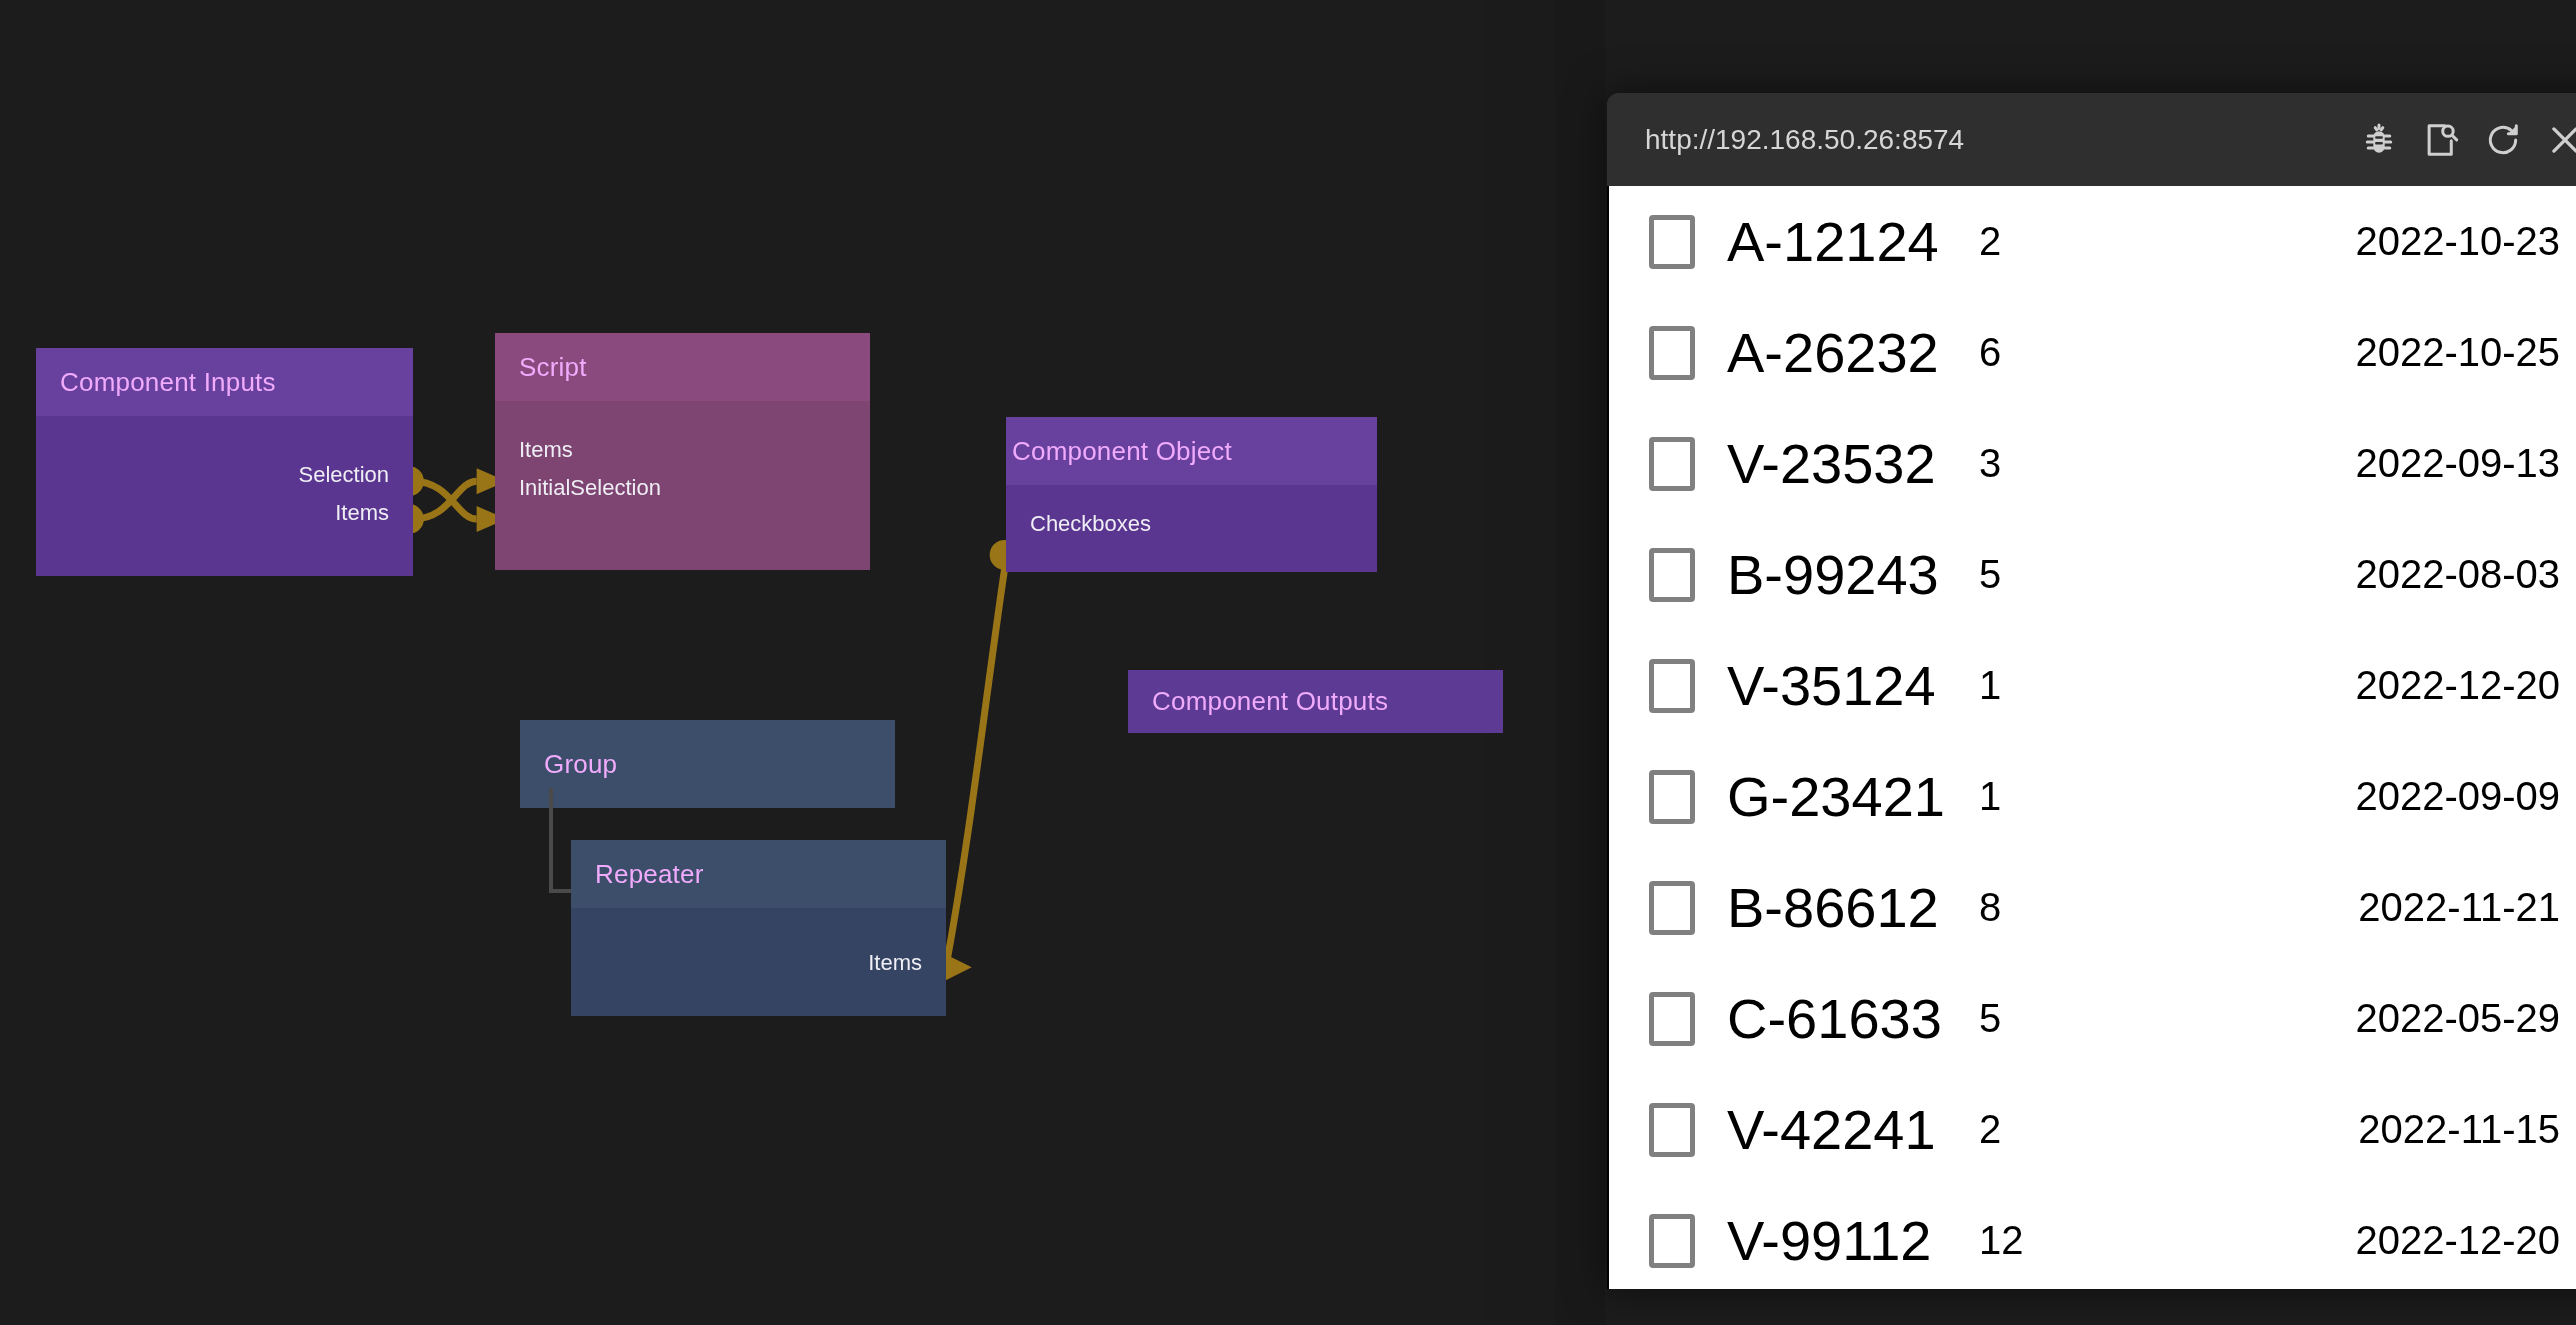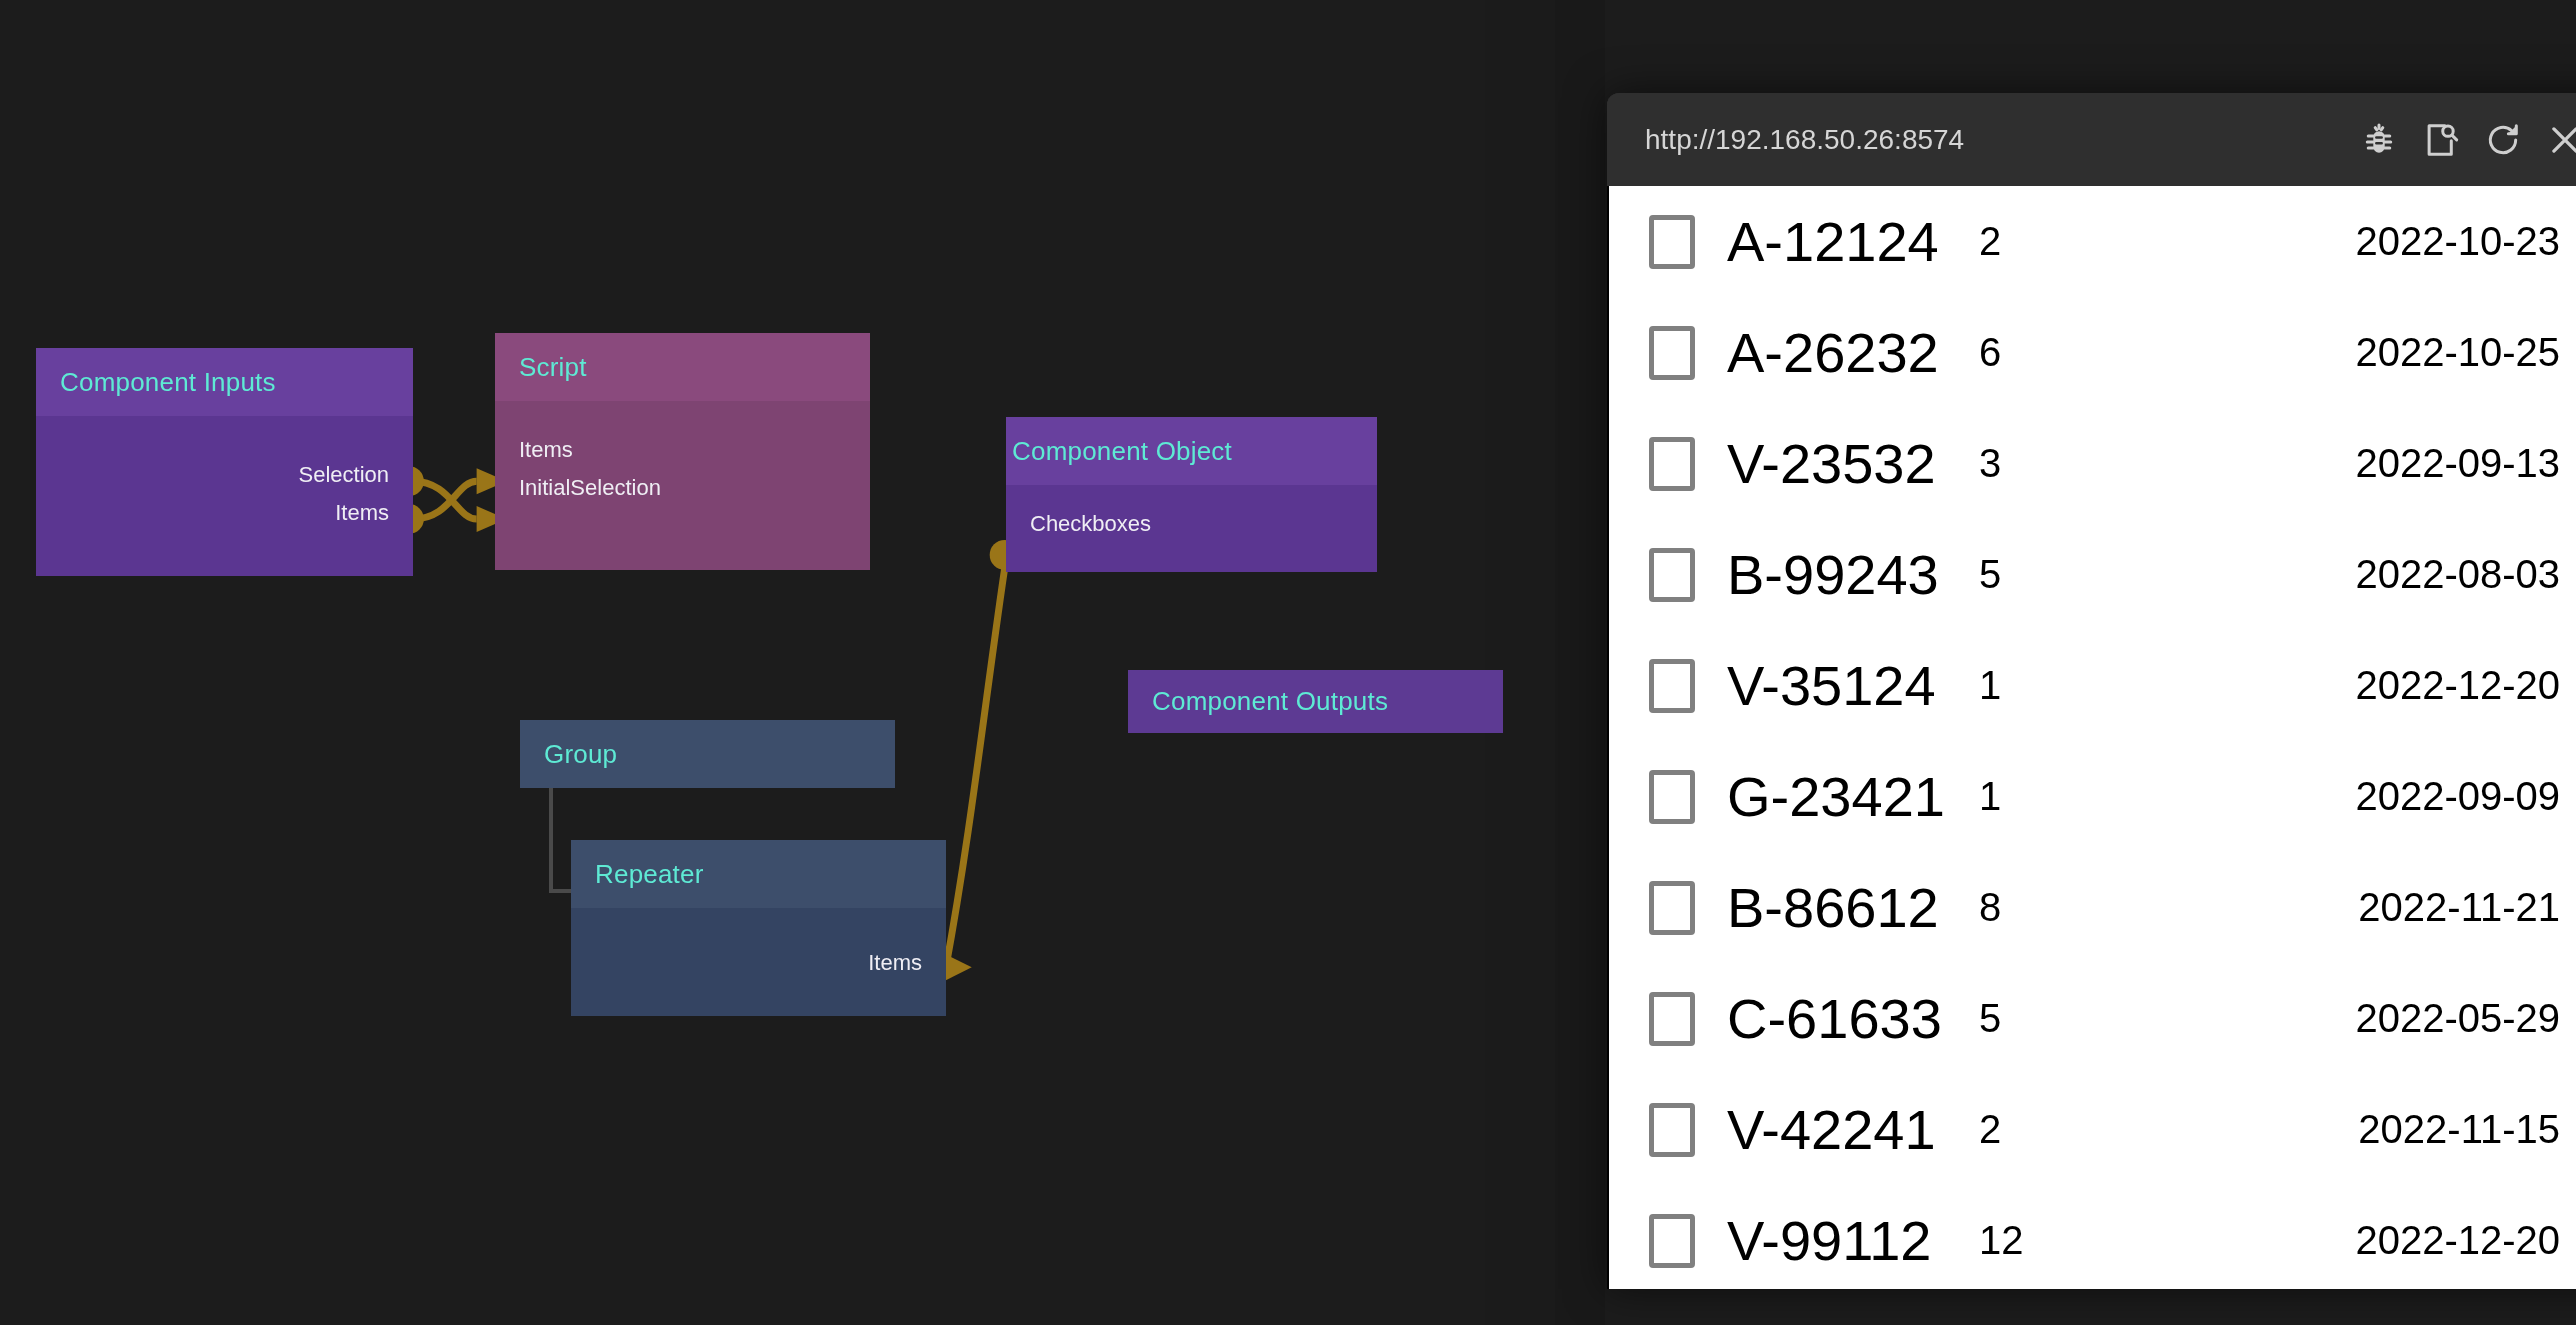--- a/index.html
+++ b/index.html
@@ -16,21 +16,21 @@
     position:absolute; top:0; height:1325px;
     background:#191919;
   }
   .bg-band.b1 { left:1555px; width:50px; }
   .bg-band.b2 { left:1485px; width:70px; background:#1b1b1b; }
 
   
   .node { position:absolute; }
   .node-header {
     display:flex; align-items:center;
-    color:#5eead4; font-size:26px; letter-spacing:0.2px;
+    color:#f0abfc; font-size:26px; letter-spacing:0.2px;
     padding:0 24px;
   }
   .node-body { position:relative; }
   .port {
     position:absolute; color:#efeef4; font-size:22px; white-space:nowrap;
   }
   .port.right { right:24px; }
   .port.left  { left:24px; }
 
   
@@ -47,21 +47,21 @@
   #node-component-object { left:1006px; top:417px; width:371px; height:154px; }
   #node-component-object .node-header { height:68px; background:#68409e;padding-left:6px; }
   #node-component-object .node-body  { height:87px; background:#5b3691; }
 
   
   #node-component-outputs { left:1128px; top:670px; width:375px; height:63px; background:#5d3a93; }
   #node-component-outputs .node-header { height:63px; background:transparent; }
 
   
   #node-group { left:520px; top:720px; width:375px; height:68px; }
-  #node-group .node-header { height:68px; background:#3d4e6b;text-align:right; }
+  #node-group .node-header { height:88px; background:#3d4e6b;text-align:right; }
 
   
   #node-repeater { left:571px; top:840px; width:375px; height:175px; }
   #node-repeater .node-header { height:68px; background:#3d4e6b; }
   #node-repeater .node-body  { height:108px; background:#344462; }
 
   
   #group-elbow {
     position:absolute; left:549px; top:788px; width:30px; height:105px;
     border-left:4px solid #4a4a4a;

